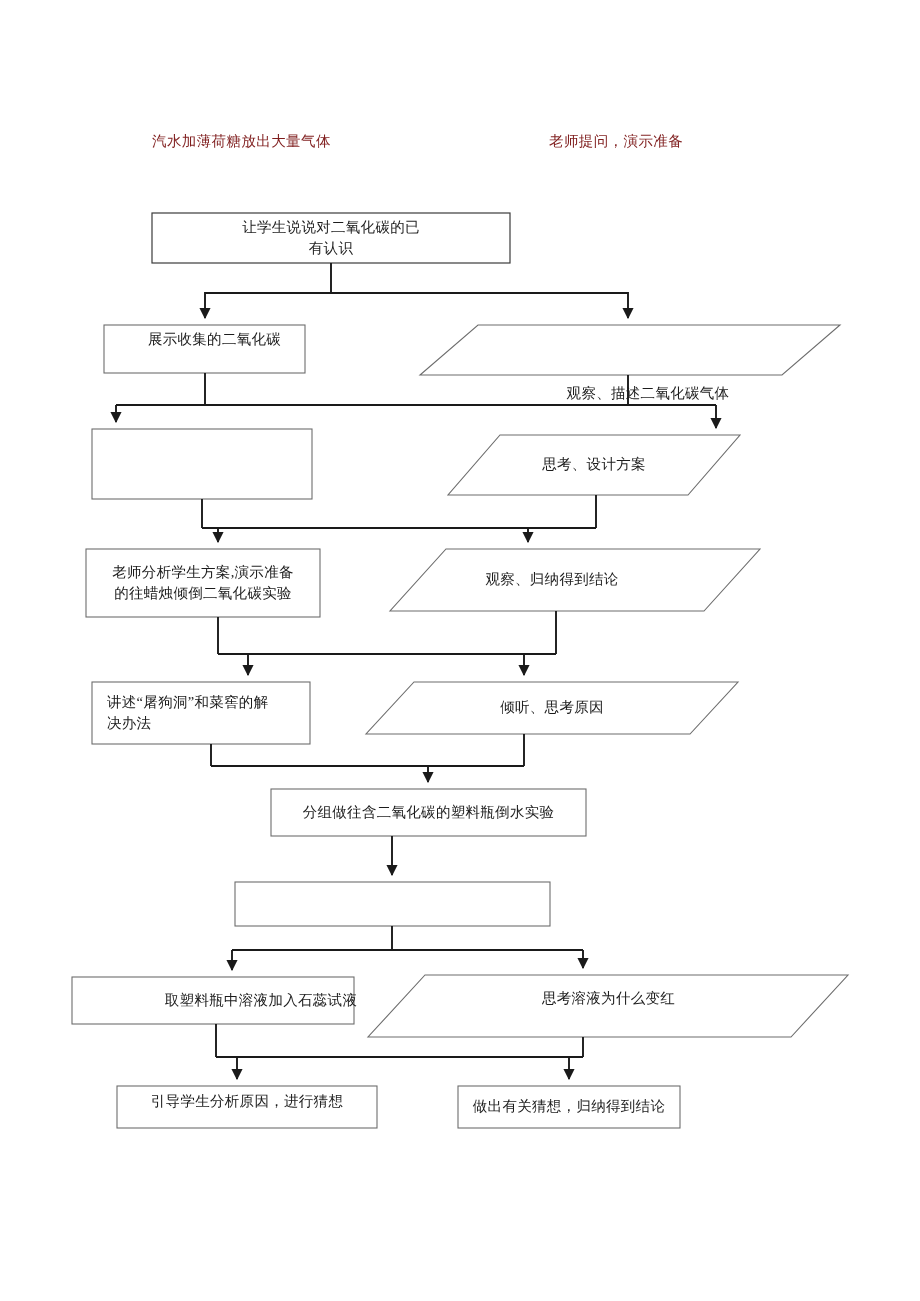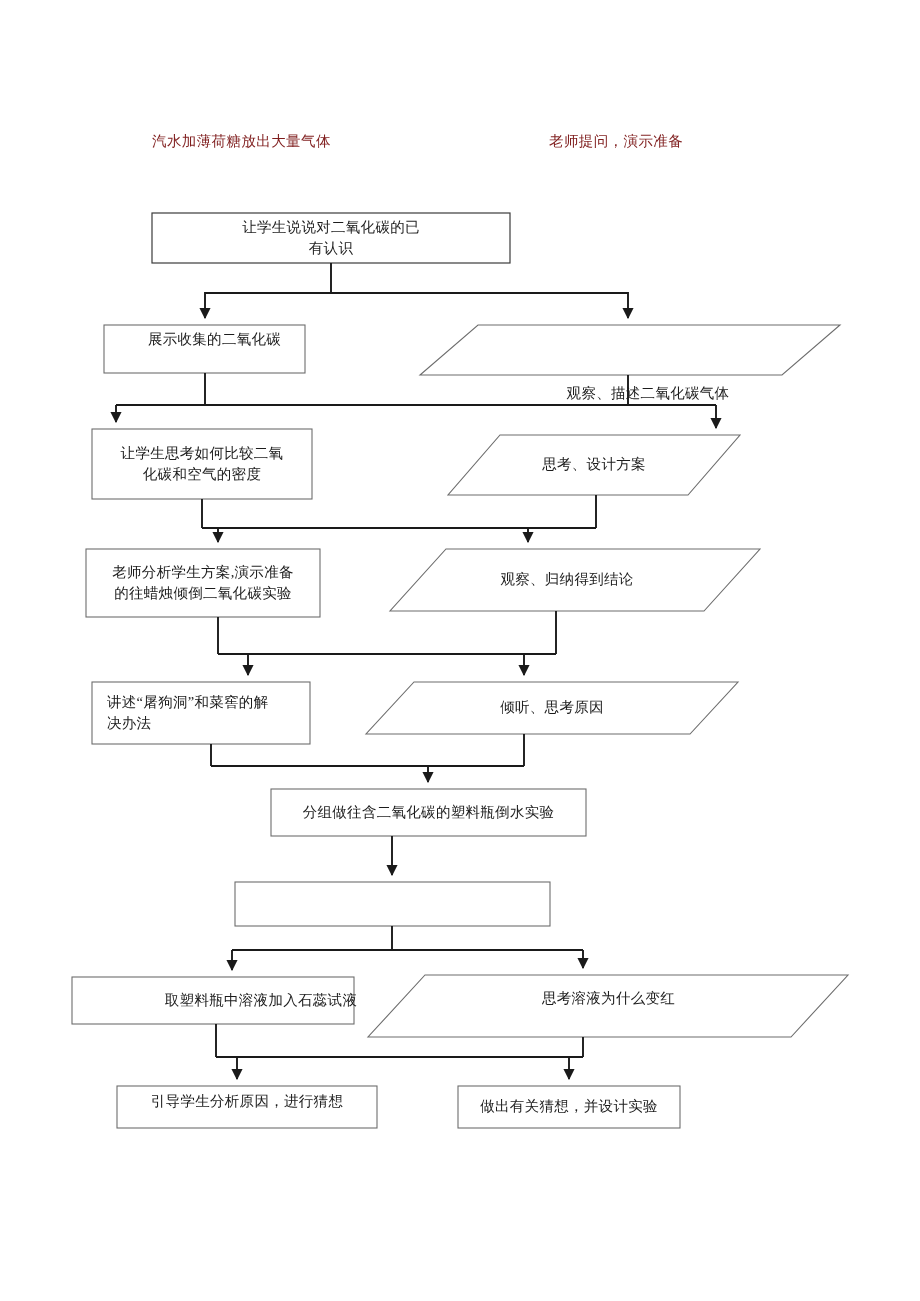--- a/index.html
+++ b/index.html
@@ -189,39 +189,37 @@
   <div class="free-label" style="left:152px; top:132px;">汽水加薄荷糖放出大量气体</div>
   <div class="free-label" style="left:549px; top:132px;">老师提问，演示准备</div>
 
   <div class="node-label" style="left:152px; top:213px; width:358px; height:50px;">让学生说说对二氧化碳的已
 有认识</div>
 
   <div class="node-label" style="left:104px; top:316px; width:221px; height:48px;">展示收集的二氧化碳</div>
 
   <div class="node-label" style="left:468px; top:325px; width:360px; height:50px;margin-top:44px;">观察、描述二氧化碳气体</div>
 
-  <div class="node-label" style="left:92px; top:429px; width:220px; height:70px;">让学生思考如何比较二氧
-化碳和空气的密度</div>
 
   <div class="node-label" style="left:474px; top:435px; width:240px; height:60px;">思考、设计方案</div>
 
   <div class="node-label" style="left:86px; top:549px; width:234px; height:68px;">老师分析学生方案,演示准备
 的往蜡烛倾倒二氧化碳实验</div>
 
-  <div class="node-label" style="left:410px; top:549px; width:314px; height:62px;">观察、归纳得到结论</div>
+  <div class="node-label" style="left:395px; top:549px; width:314px; height:62px;">观察、归纳得到结论</div>
 
   <div class="node-label" style="left:92px; top:682px; width:218px; height:62px; justify-content:flex-start; text-align:left; padding-left:15px; box-sizing:border-box;">讲述“屠狗洞”和菜窖的解
 决办法</div>
 
   <div class="node-label" style="left:390px; top:682px; width:324px; height:52px;">倾听、思考原因</div>
 
   <div class="node-label" style="left:271px; top:789px; width:315px; height:47px;">分组做往含二氧化碳的塑料瓶倒水实验</div>
 
 
   <div class="node-label" style="left:72px; top:977px; width:282px; height:47px;padding-left:48px;">取塑料瓶中溶液加入石蕊试液</div>
 
   <div class="node-label" style="left:397px; top:975px; width:423px; height:48px;">思考溶液为什么变红</div>
 
   <div class="node-label" style="left:117px; top:1036px; width:260px; height:42px;margin-top:45px;">引导学生分析原因，进行猜想</div>
 
-  <div class="node-label" style="left:458px; top:1086px; width:222px; height:42px;">做出有关猜想，并设计实验</div>
+  <div class="node-label" style="left:458px; top:1086px; width:222px; height:42px;">做出有关猜想，归纳得到结论</div>
 
 </div>
 
 </body></html>

